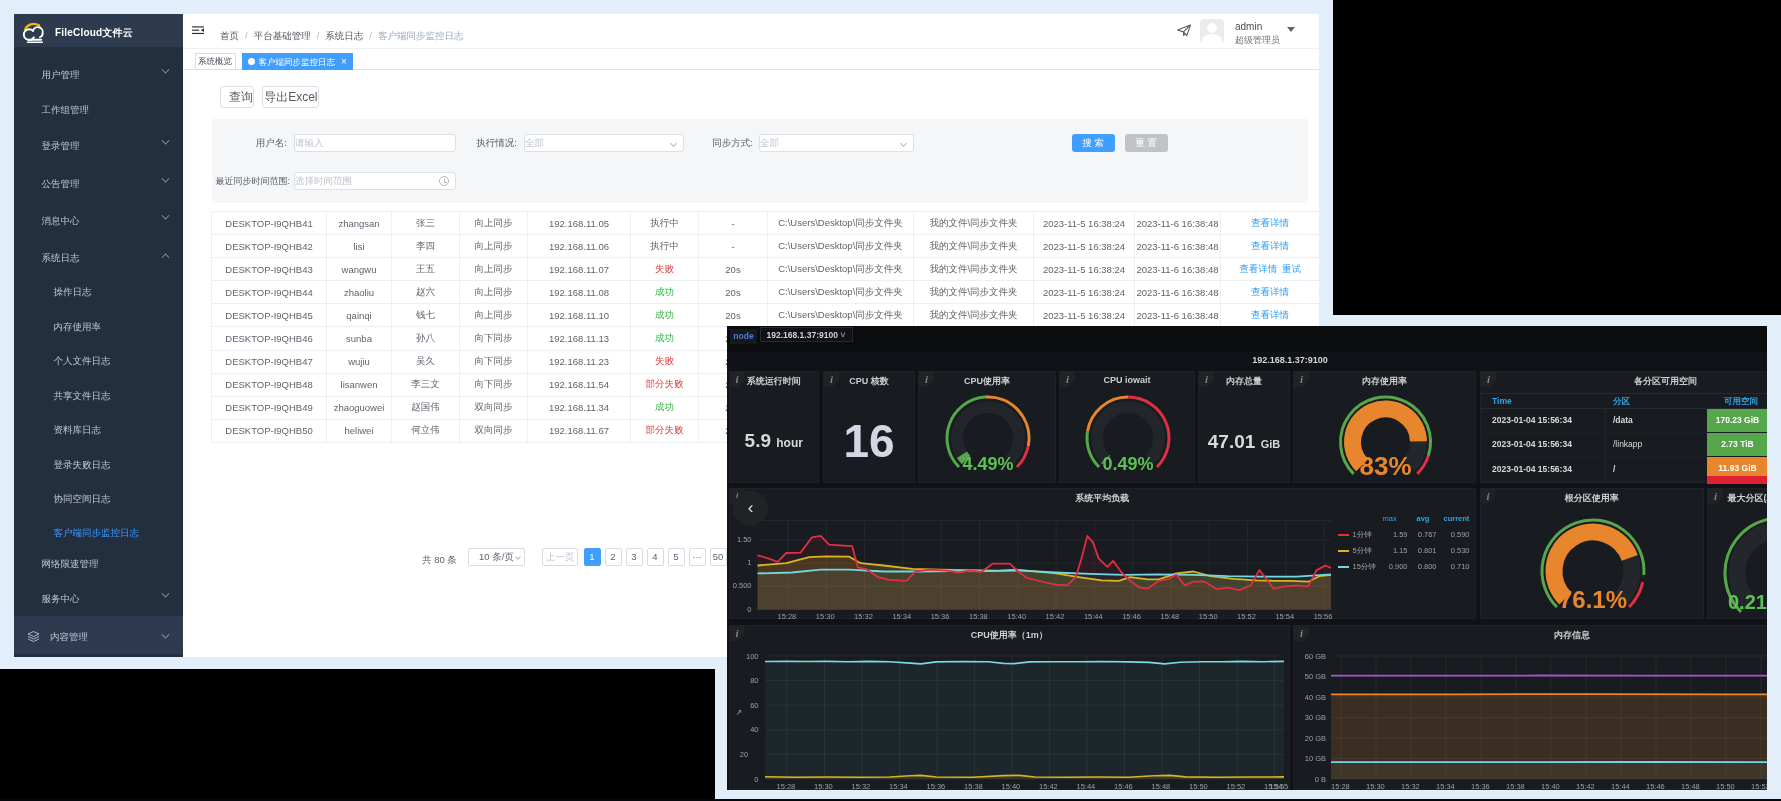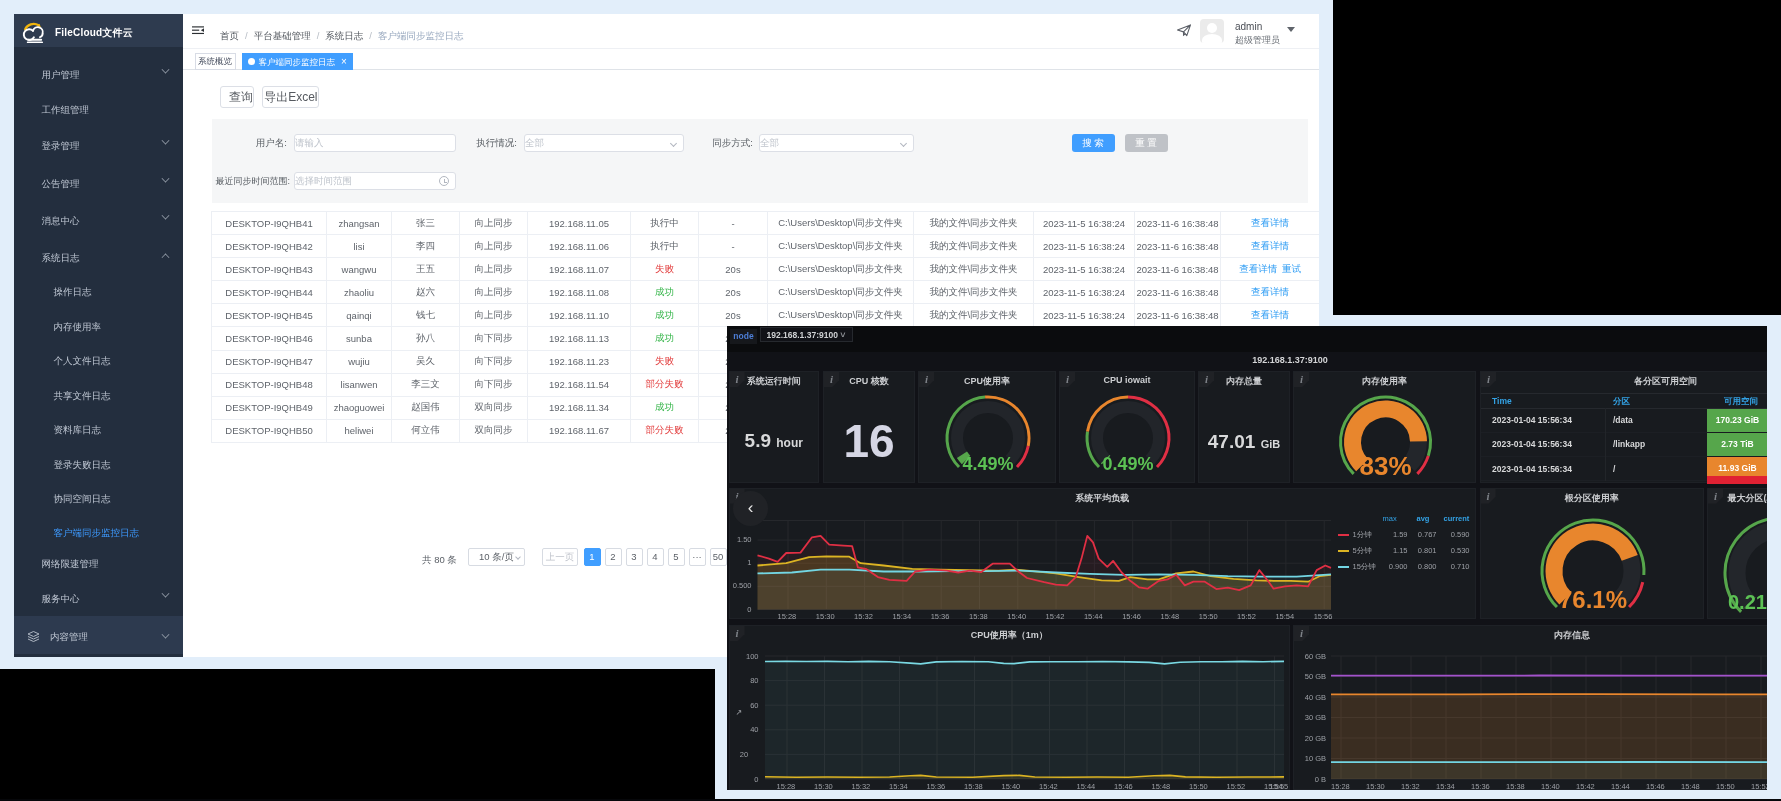--- a/index.html
+++ b/index.html
@@ -405,21 +405,21 @@
         <div class="abs" style="left:0;top:21px;width:100%;height:1px;background:#26292e"></div>
         <div class="abs" style="left:11px;top:24px;color:#33a2e5;font-size:8.5px;font-weight:bold">Time</div>
         <div class="abs" style="left:132px;top:24px;color:#33a2e5;font-size:8.5px;font-weight:bold">分区</div>
         <div class="abs" style="left:236px;top:24px;width:41px;text-align:right;color:#33a2e5;font-size:8.5px;font-weight:bold">可用空间</div>
         <div class="abs" style="left:0;top:35.5px;width:100%;height:1px;background:#26292e"></div>
         <div class="abs" style="left:11px;top:43.3px;color:#d8d9da;font-size:8.5px;font-weight:bold">2023-01-04 15:56:34</div>
         <div class="abs" style="left:132px;top:43.3px;color:#d8d9da;font-size:8.5px;font-weight:bold">/data</div>
         <div class="abs" style="left:226px;top:37.099999999999994px;width:61px;height:22.6px;background:#56a64b;color:#fff;font-size:8.5px;font-weight:bold;text-align:center;line-height:22px">170.23 GiB</div>
         <div class="abs" style="left:0;top:60.199999999999996px;width:226px;height:1px;background:#1c1f24"></div>
         <div class="abs" style="left:11px;top:67.4px;color:#d8d9da;font-size:8.5px;font-weight:bold">2023-01-04 15:56:34</div>
-        <div class="abs" style="left:132px;top:67.4px;color:#d8d9da;font-size:8.5px;font-weight:bold">/linkapp</div>
+        <div class="abs" style="left:132px;top:67.4px;color:#d8d9da;font-size:8.5px;font-weight:normal">/linkapp</div>
         <div class="abs" style="left:226px;top:61.199999999999996px;width:61px;height:22.6px;background:#56a64b;color:#fff;font-size:8.5px;font-weight:bold;text-align:center;line-height:22px">2.73 TiB</div>
         <div class="abs" style="left:0;top:84.3px;width:226px;height:1px;background:#1c1f24"></div>
         <div class="abs" style="left:11px;top:91.5px;color:#d8d9da;font-size:8.5px;font-weight:bold">2023-01-04 15:56:34</div>
         <div class="abs" style="left:132px;top:91.5px;color:#d8d9da;font-size:8.5px;font-weight:bold">/</div>
         <div class="abs" style="left:226px;top:85.3px;width:61px;height:22.6px;background:#e8862d;color:#fff;font-size:8.5px;font-weight:bold;text-align:center;line-height:22px">11.93 GiB</div>
         <div class="abs" style="left:0;top:108.4px;width:226px;height:1px;background:#1c1f24"></div>
         <div class="abs" style="left:226px;top:104px;width:61px;height:8px;background:#e02133"></div>
         <div class="abs" style="left:124px;top:35.5px;width:1px;height:73px;background:#222529"></div>
       </div>
 <div class="abs" style="left:753px;top:45px;width:371px;height:112px;pointer-events:none"></div>

